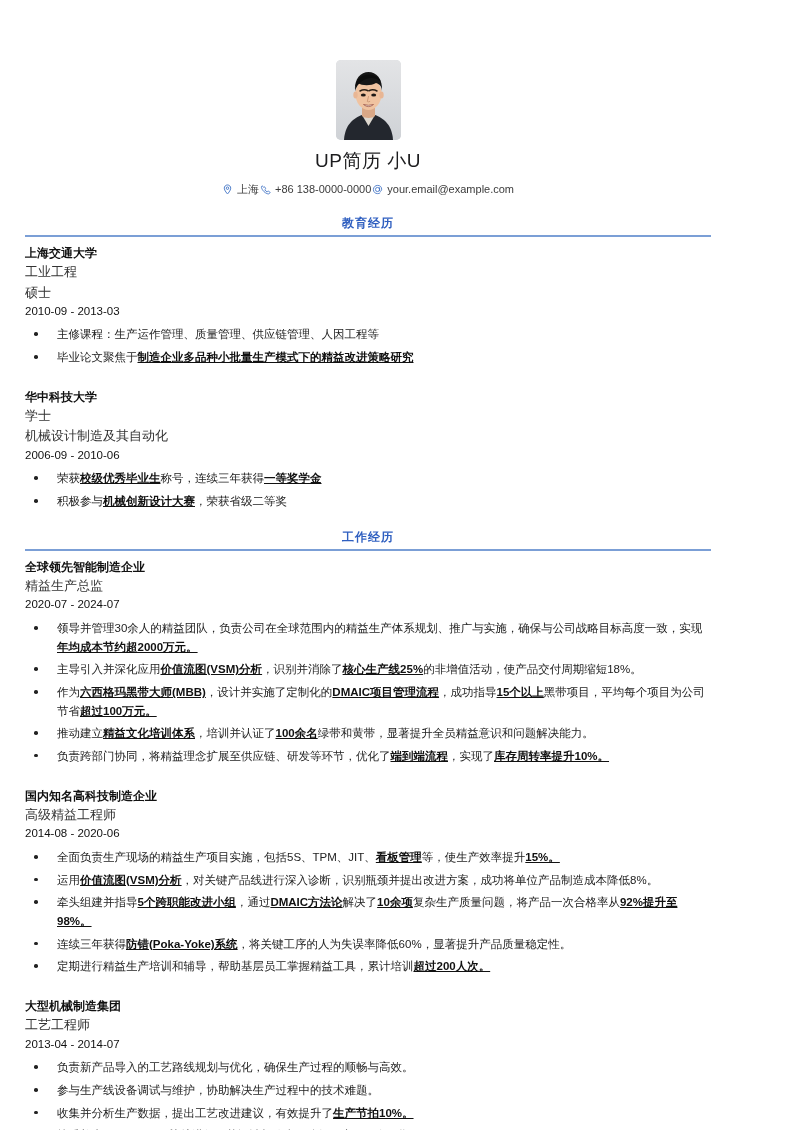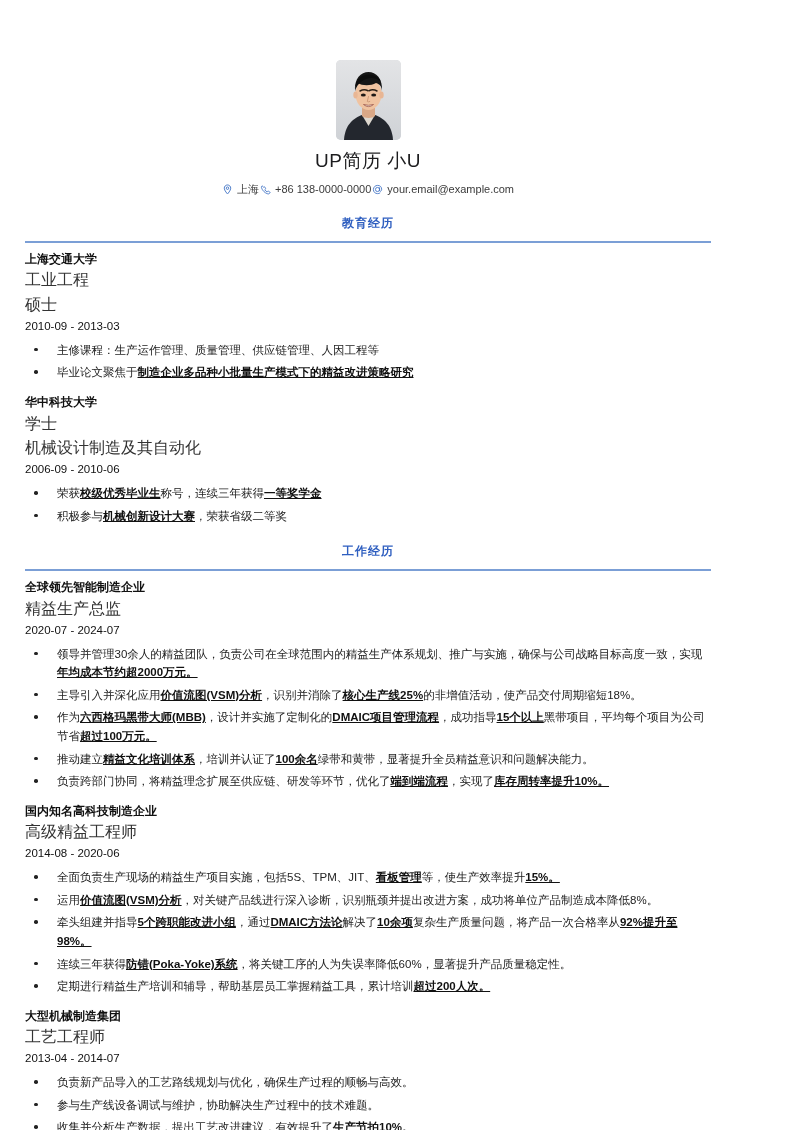--- a/index.html
+++ b/index.html
@@ -51,40 +51,40 @@
   .contact .txt { font-size: 11px; }
 
   
   .section { margin-top: 18px; }
   .sec-title {
     text-align: center;
     color: #2f5fc0;
     font-size: 12px;
     font-weight: bold;
     letter-spacing: 1px;
-    padding-bottom: 9px;
+    padding-bottom: 3px;
   }
   .sec-rule {
     height: 2px;
     background: #7b9fd6;
     width: 100%;
     margin-bottom: 7px;
   }
 
   
   .entry { margin-bottom: 2px; }
-  .entry + .entry { margin-top: 11px; }
+  .entry + .entry { margin-top: 21px; }
   .org {
     font-size: 12px;
     font-weight: bold;
     color: #111;
     line-height: 1.55;
   }
   .sub {
-    font-size: 16px;
+    font-size: 13px;
     color: #333;
     line-height: 1.55;
   }
   .date {
     font-size: 11.5px;
     font-weight: normal;
     color: #111;
     line-height: 1.55;
   }
   ul.bullets {

